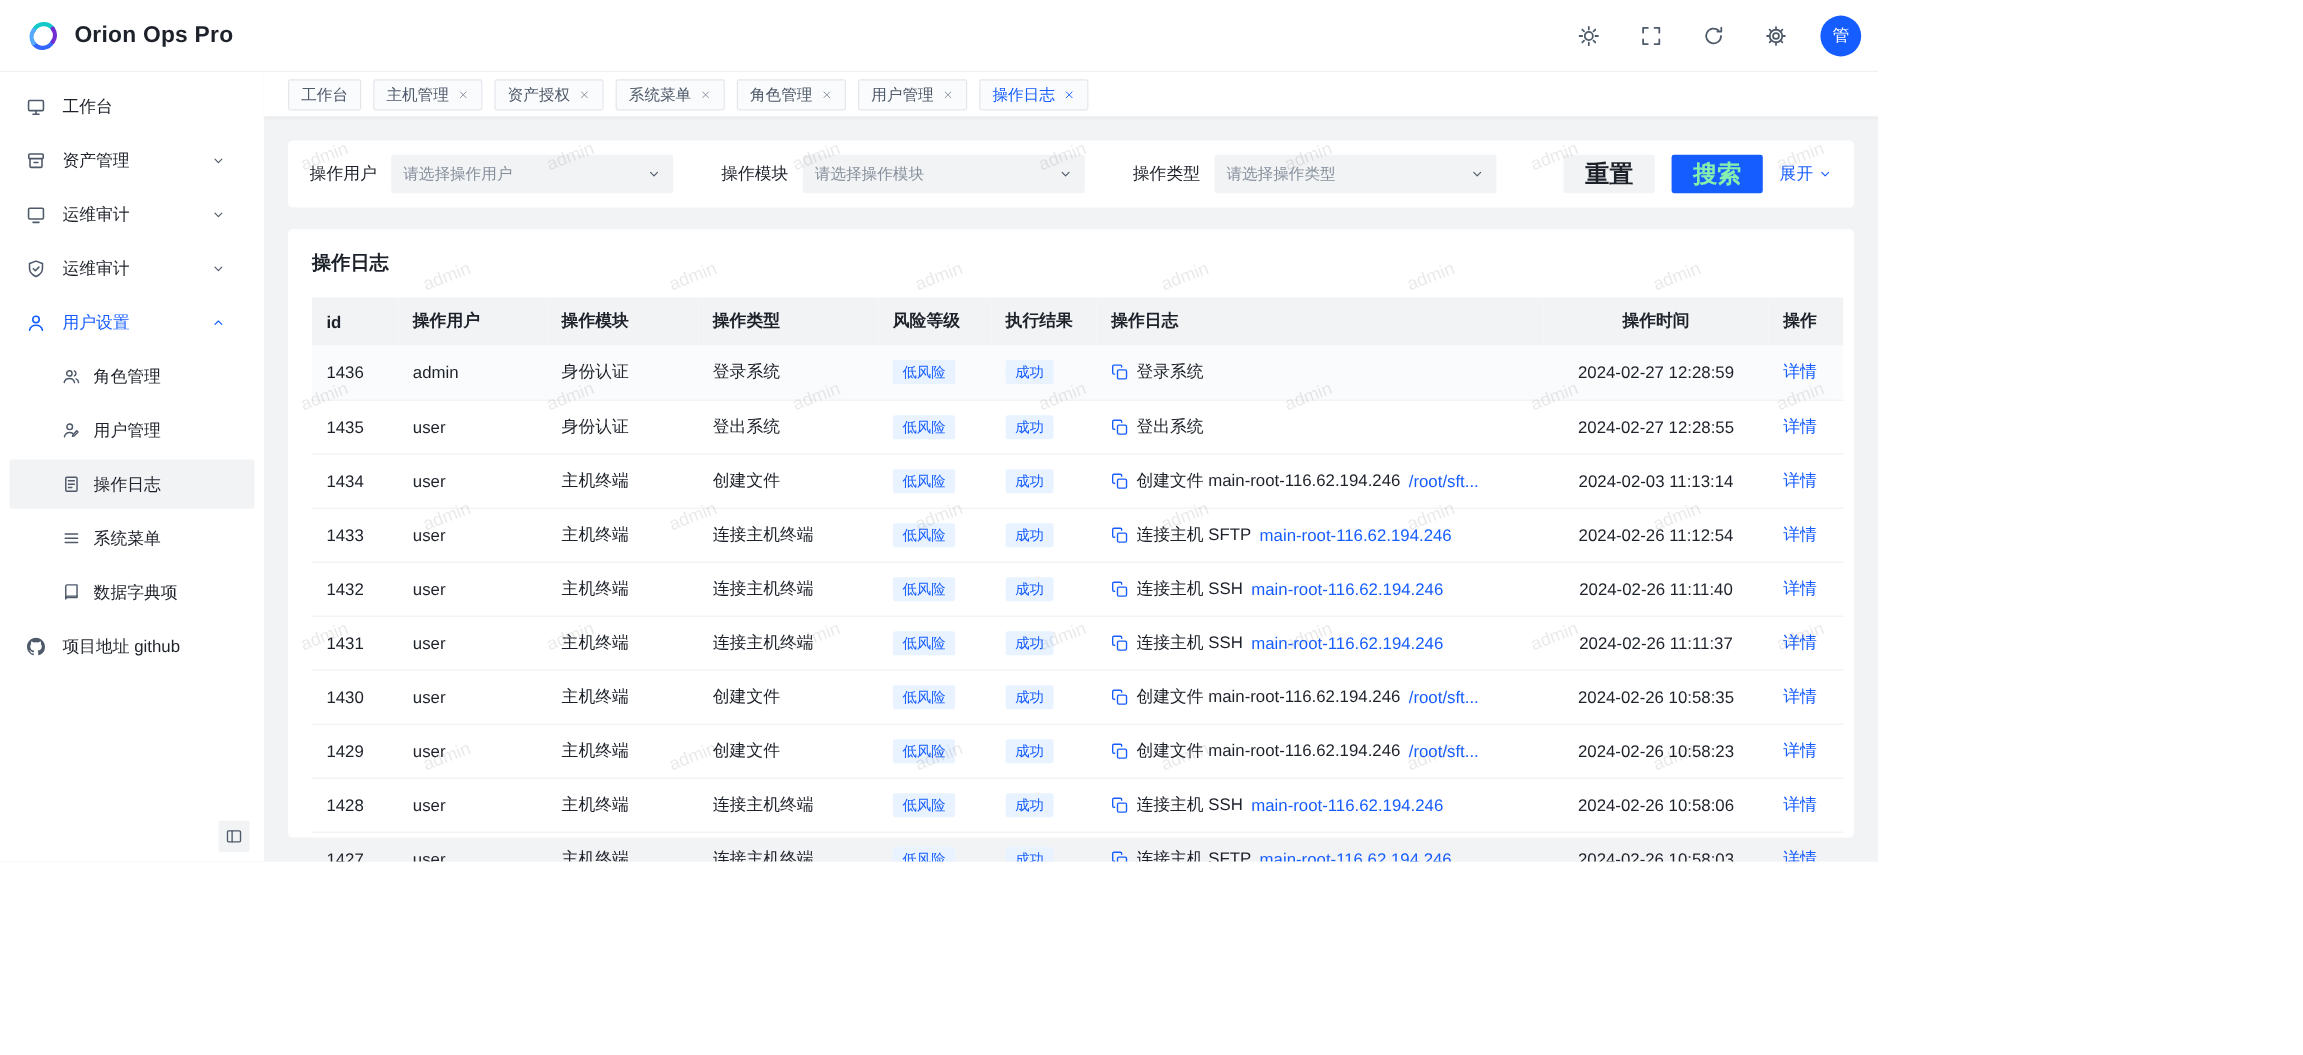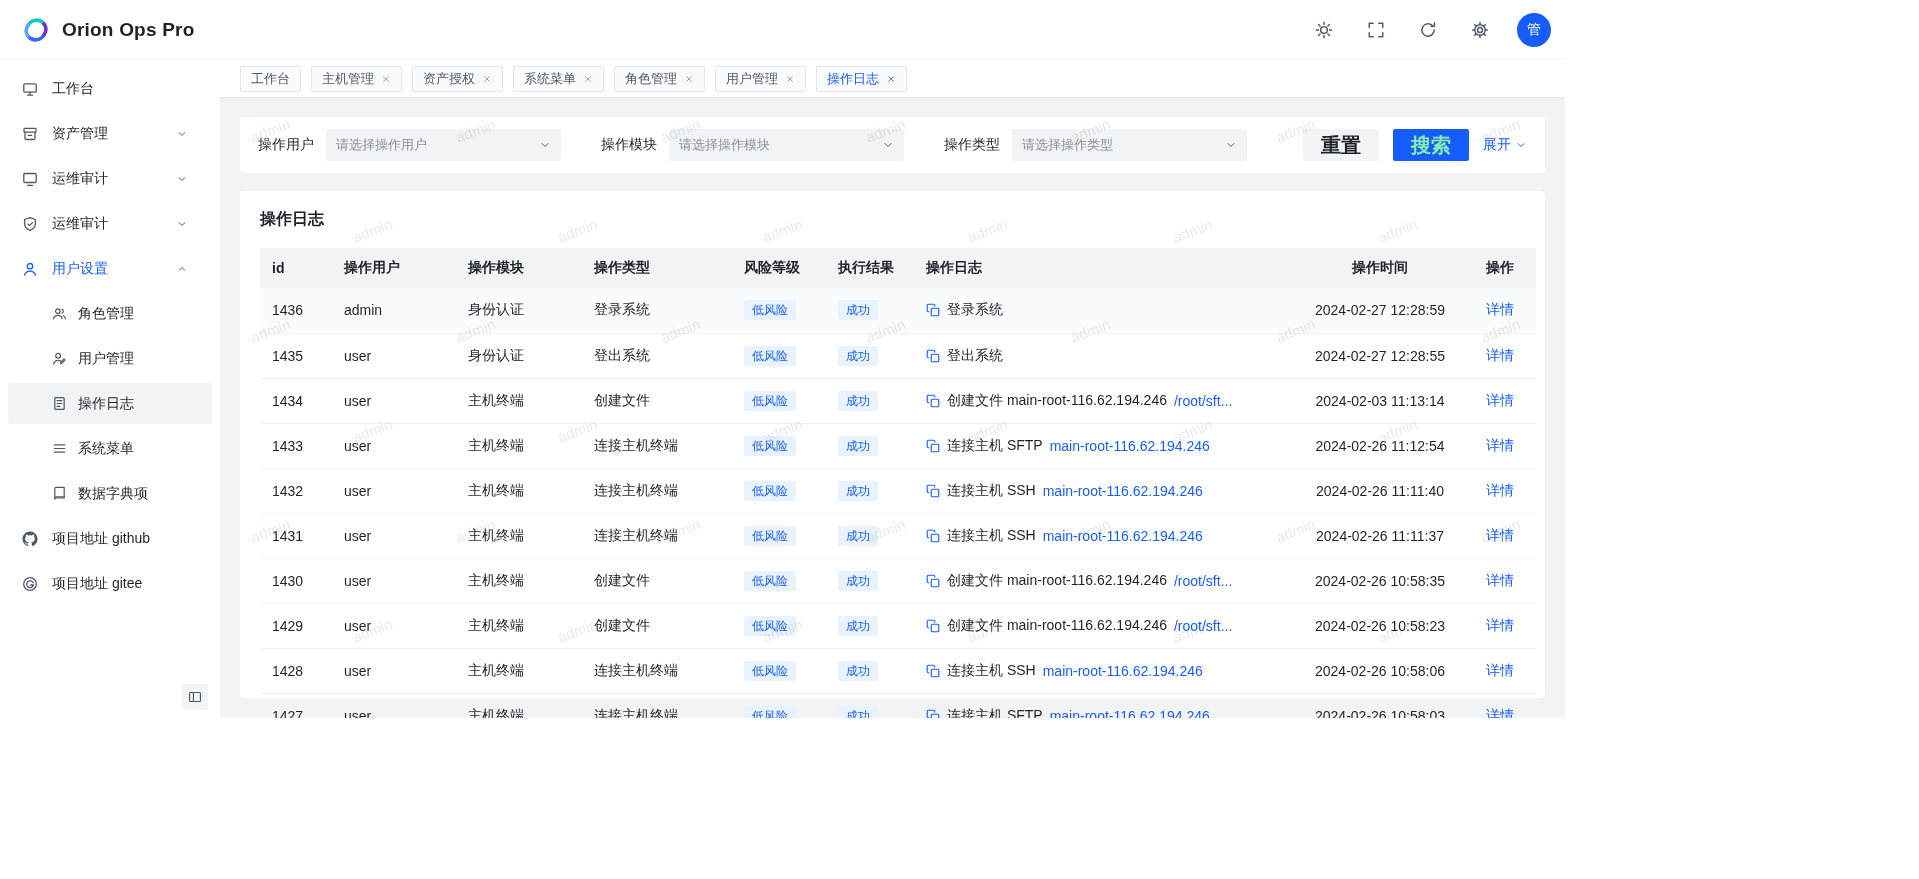--- a/index.html
+++ b/index.html
@@ -245,29 +245,20 @@
             </span>
             <span class="menu-label">数据字典项</span>
           </div>
           <div class="menu-item">
             <span class="icon">
               <svg viewBox="0 0 16 16">
                 <path fill="currentColor" d="M8 .5C3.86.5.5 3.86.5 8c0 3.31 2.15 6.12 5.13 7.11.37.07.51-.16.51-.36v-1.26c-2.09.45-2.53-1.01-2.53-1.01-.34-.87-.83-1.1-.83-1.1-.68-.47.05-.46.05-.46.75.05 1.15.77 1.15.77.67 1.15 1.76.82 2.19.63.07-.49.26-.82.48-1.01-1.67-.19-3.42-.83-3.42-3.71 0-.82.29-1.49.77-2.01-.08-.19-.33-.95.07-1.98 0 0 .63-.2 2.06.77a7.2 7.2 0 0 1 3.75 0c1.43-.97 2.06-.77 2.06-.77.4 1.03.15 1.79.07 1.98.48.52.77 1.19.77 2.01 0 2.89-1.76 3.52-3.44 3.7.27.23.51.69.51 1.39v2.06c0 .2.14.44.52.36A7.51 7.51 0 0 0 15.5 8C15.5 3.86 12.14.5 8 .5z"></path>
               </svg>
             </span>
             <span class="menu-label">项目地址 github</span>
-          </div>
-          <div class="menu-item">
-            <span class="icon">
-              <svg viewBox="0 0 16 16" fill="none" stroke="currentColor" stroke-width="1.3" stroke-linecap="round" stroke-linejoin="round">
-                <circle cx="8" cy="8" r="6.3"></circle>
-                <path d="M11.2 6.8A3.4 3.4 0 1 0 11.4 9H8.6"></path>
-              </svg>
-            </span>
-            <span class="menu-label">项目地址 gitee</span>
           </div>
         </nav>
       <div class="collapse-btn">
         <span class="icon">
             <svg viewBox="0 0 16 16" fill="none" stroke="currentColor" stroke-width="1.3" stroke-linecap="round" stroke-linejoin="round">
               <rect x="1.8" y="2.8" width="12.4" height="10.4" rx="1"></rect>
               <path d="M6.2 2.8v10.4"></path>
             </svg>
           </span>
       </div>

